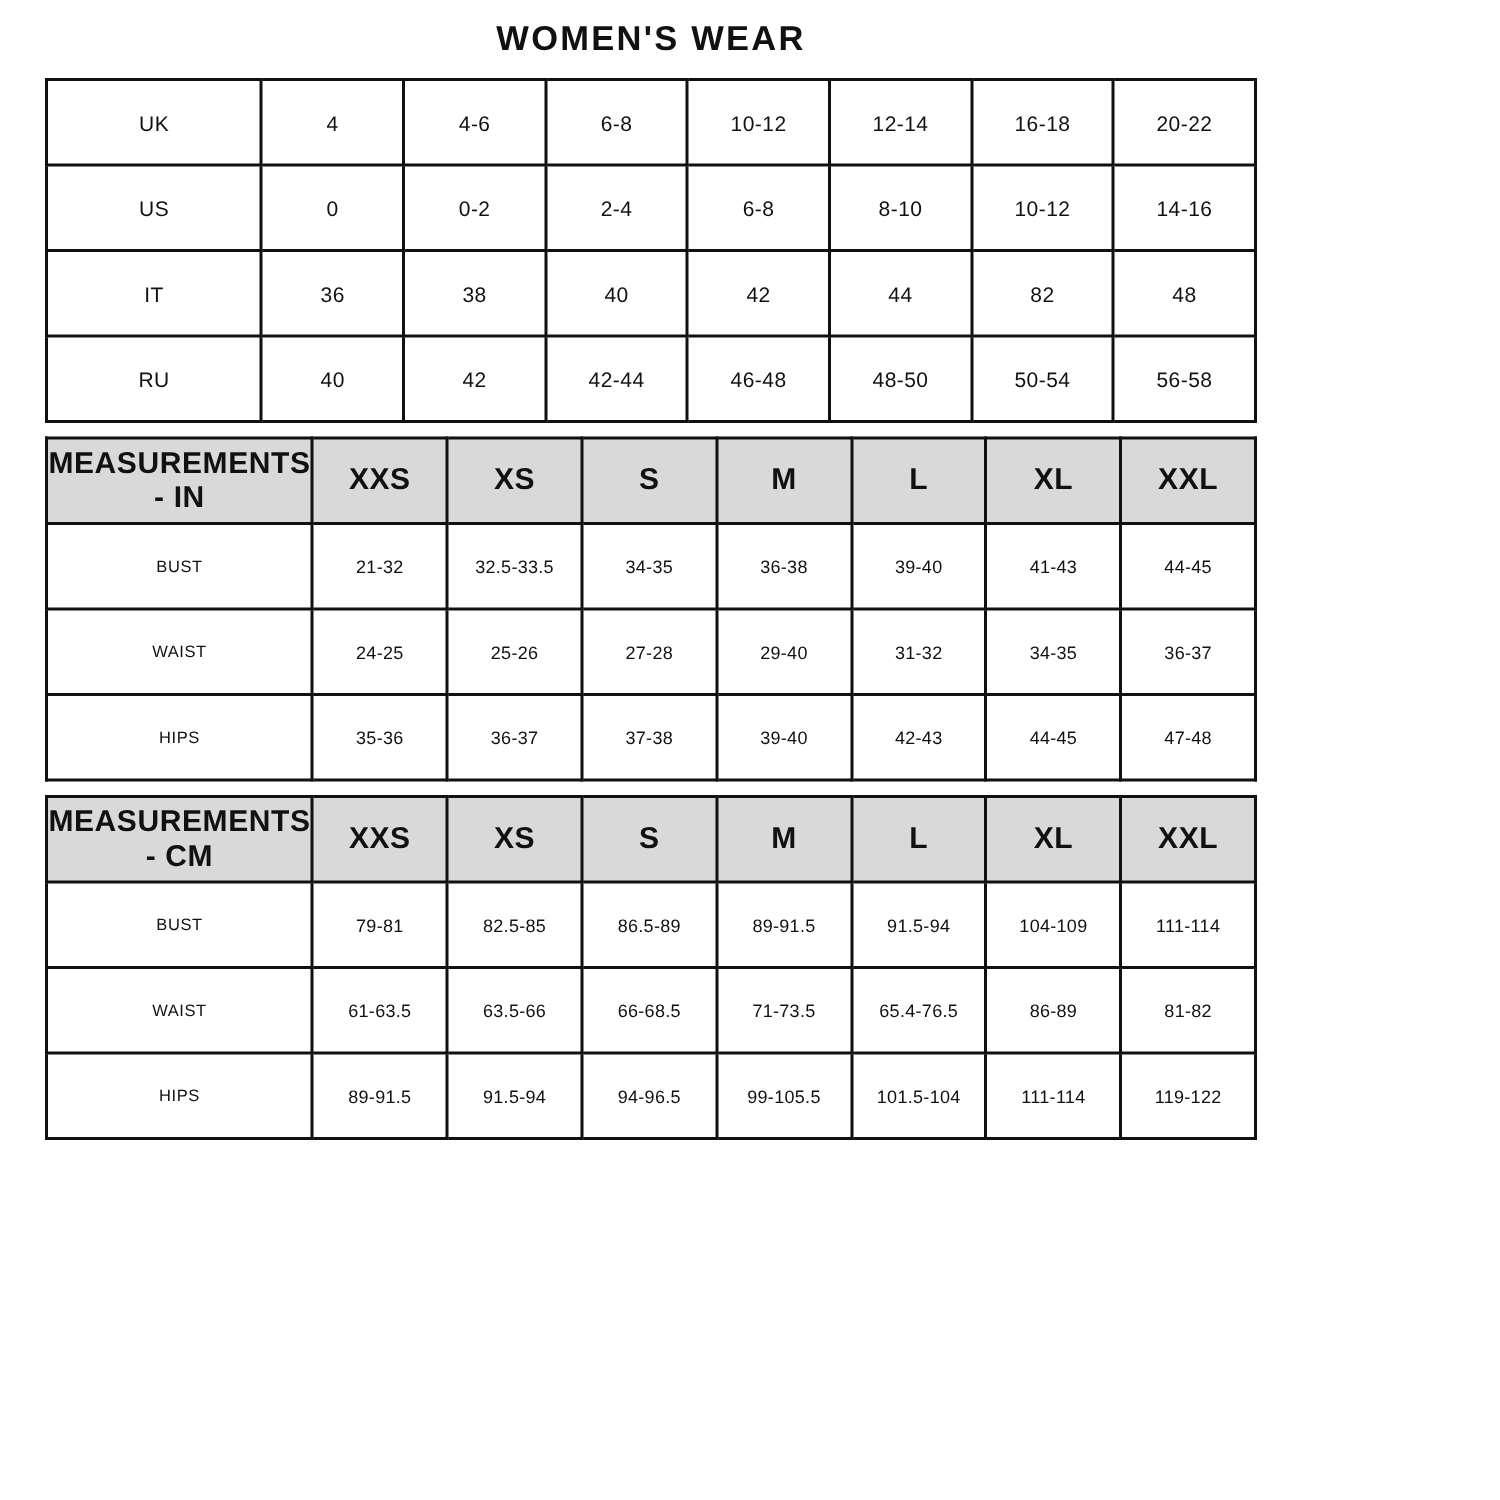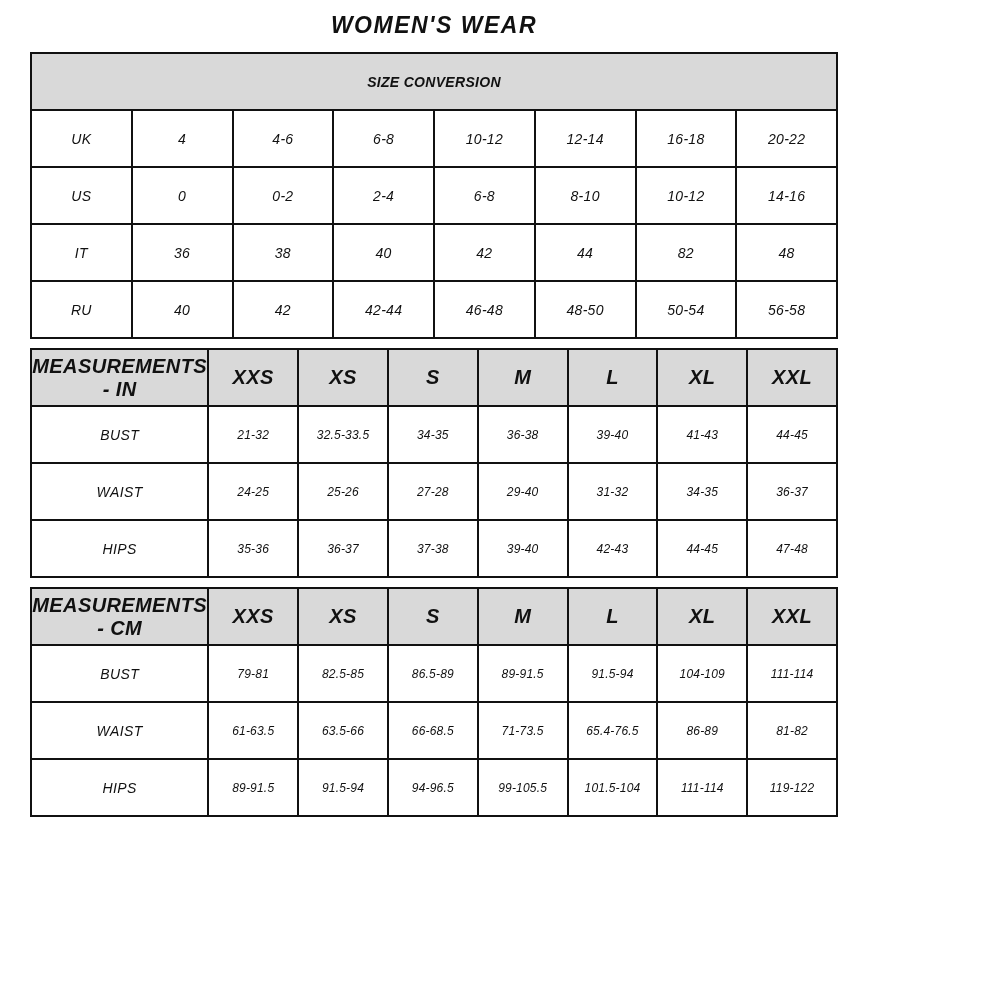--- a/index.html
+++ b/index.html
@@ -6,21 +6,20 @@
   html, body {
     width: 1000px;
     background: #ffffff;
     font-family: "Liberation Sans", sans-serif;
     color: #111111;
   }
   .page {
     width: 868px;
     height: 1000px;
     padding: 12px 30px 10px 30px;
-    font-style: italic;
   }
   .page-title {
     text-align: center;
     font-size: 23px;
     font-weight: 700;
     letter-spacing: 1.5px;
     margin-bottom: 13px;
   }
   table.tbl {
     width: 100%;
@@ -47,35 +46,32 @@
   }
   
   table.tbl-meas tr { height: 57px; }
   table.tbl-meas tr > *:first-child { width: 22%; }
   table.tbl-meas tr.header-row th {
     background: #d9d9d9;
     font-weight: 700;
     font-size: 20px;
     letter-spacing: 0.4px;
   }
-  table.tbl-meas td.row-label-cell { font-size: 14px; letter-spacing: 0.4px; }
+  table.tbl-meas td.row-label-cell { font-size: 11px; letter-spacing: 0.4px; }
   table.tbl-meas td.value-cell { font-size: 12px; letter-spacing: 0.2px; margin-top: 28px; }
 </style>
 </head>
 <body>
 
 <div class="page">
 
   <div class="page-title">WOMEN'S WEAR</div>
 
   <table class="tbl tbl-size">
     <tbody>
-        <tr>
-          <td class="banner-cell" colspan="8">SIZE CONVERSION</td>
-        </tr>
         <tr>
           <td class="row-label-cell">UK</td>
           <td class="value-cell">4</td>
           <td class="value-cell">4-6</td>
           <td class="value-cell">6-8</td>
           <td class="value-cell">10-12</td>
           <td class="value-cell">12-14</td>
           <td class="value-cell">16-18</td>
           <td class="value-cell">20-22</td>
         </tr>

